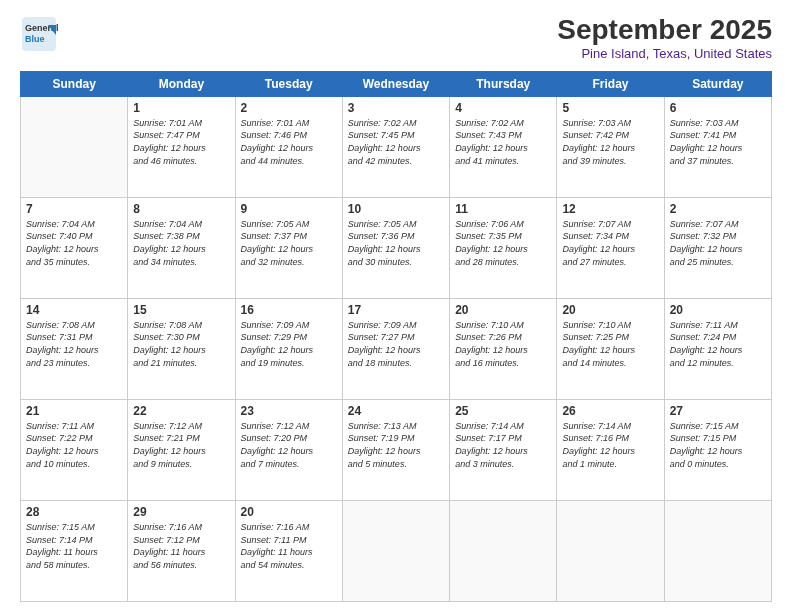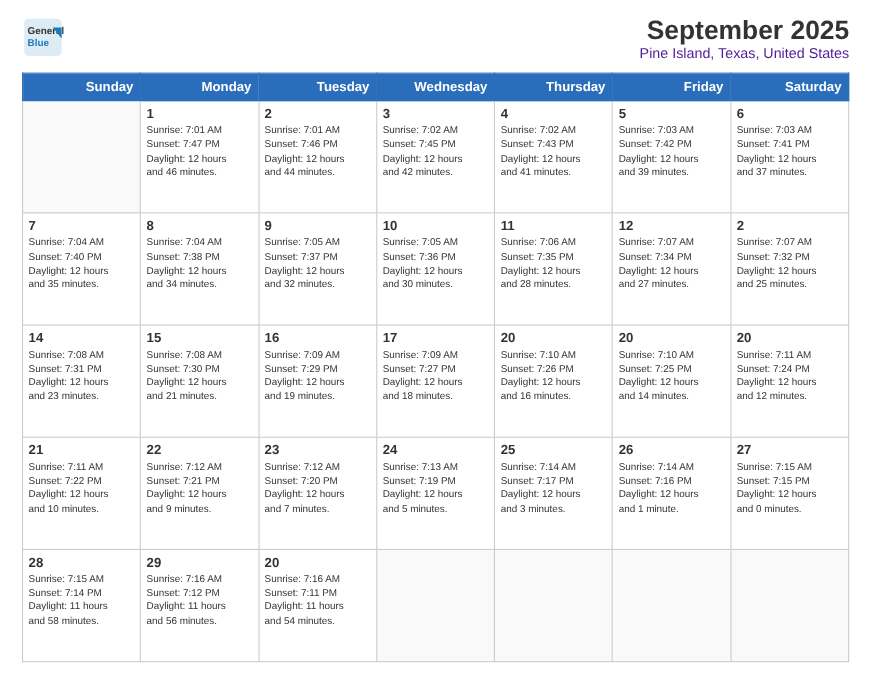--- a/index.html
+++ b/index.html
@@ -20,40 +20,40 @@
     .header {
       display: flex;
       justify-content: space-between;
       align-items: flex-start;
       margin-bottom: 10px;
     }
     .title-block {
       text-align: right;
     }
     .month-title {
-      font-size: 24px;
+      font-size: 28px;
       font-weight: bold;
       color: #333;
       line-height: 1.1;
     }
     .location {
       font-size: 13px;
       color: #4c1d95;
     }
     .calendar {
       flex: 1;
       border: 1px solid #ccc;
       border-collapse: collapse;
       width: 100%;
       table-layout: fixed;
     }
     .calendar th {
       background: #2a6ebb;
       color: #fff;
-      text-align: right;
+      text-align: center;
       padding: 5px 6px;
       font-size: 12px;
       font-weight: bold;
       border: 1px solid #2a6ebb;
     }
     .calendar td {
       vertical-align: top;
       padding: 4px 5px;
       border: 1px solid #ccc;
       font-size: 9.5px;
@@ -64,20 +64,21 @@
     .day-num {
       font-size: 12px;
       font-weight: bold;
       display: block;
       margin-bottom: 2px;
     }
     .day-info {
       font-size: 9px;
       line-height: 1.4;
       color: #333;
+      font-style: italic;
     }
     .empty-cell {
       background: #f9f9f9;
     }
     .logo-wrapper {
       display: flex;
       align-items: center;
     }
   </style>
 </head>

